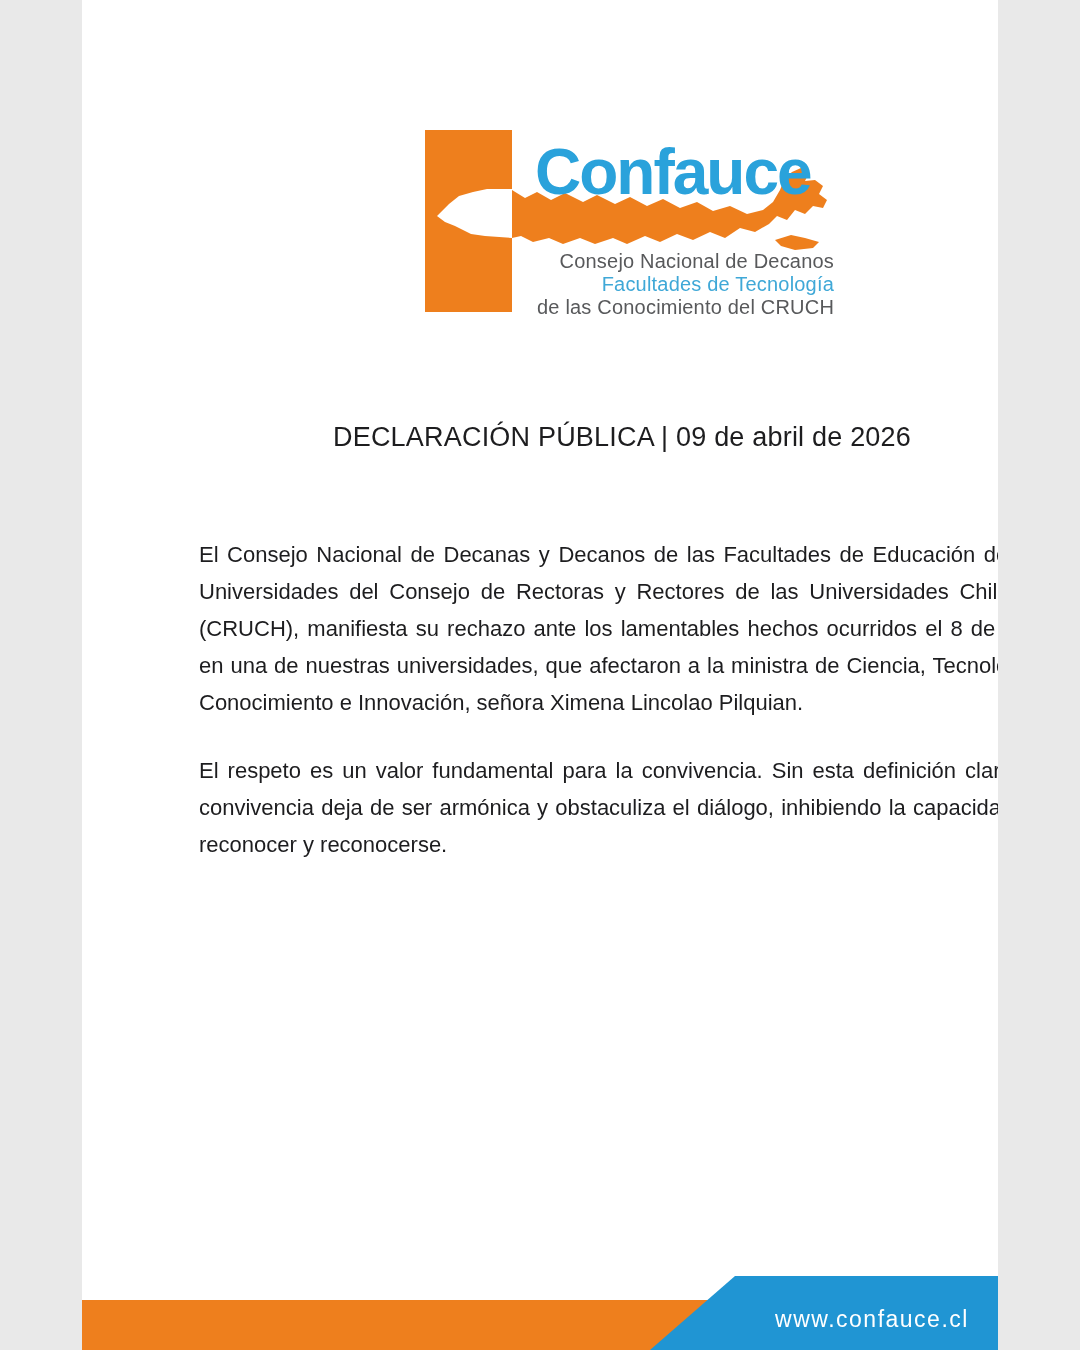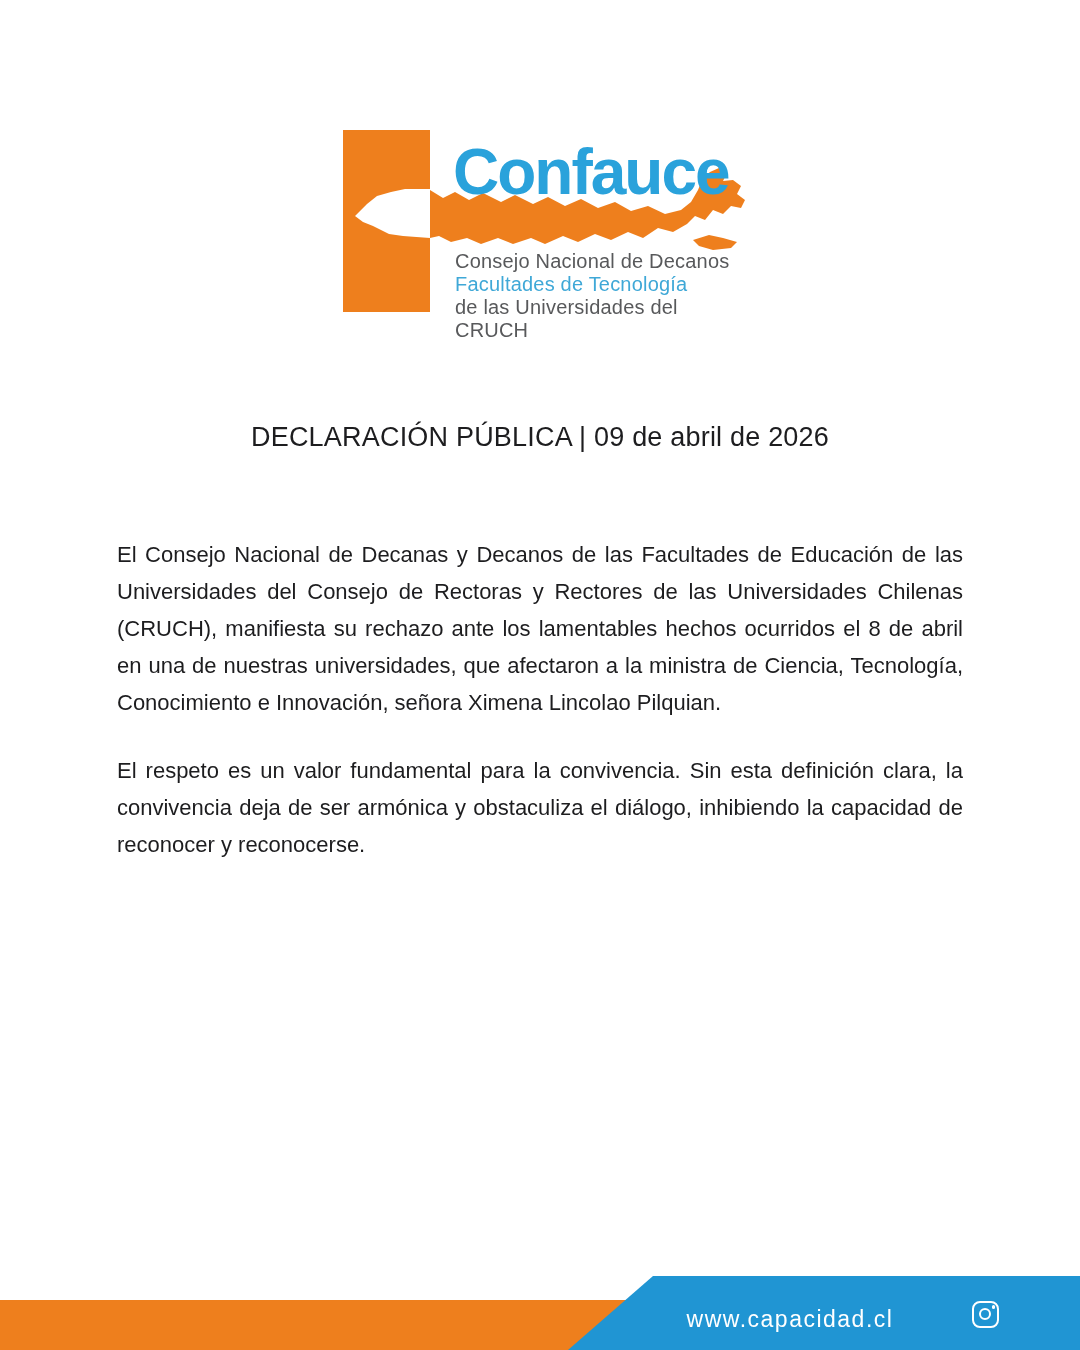--- a/index.html
+++ b/index.html
@@ -1,33 +1,34 @@
 <!DOCTYPE html>
 <html><head>
 <meta charset="utf-8">
 <style>
   html,body{margin:0;padding:0;background:#e9e9e9;}
   .page{
     position:relative;
-    width:1080px;height:1350px;
+    width:880px;height:1350px;
     margin:0 auto;
     background:#ffffff;
     overflow:hidden;
     font-family:"Liberation Sans", sans-serif;
+    padding-left:36px;
   }
 
   
   .logo{position:absolute;left:343px;top:128px;width:410px;height:200px;}
   .logo svg{position:absolute;left:0;top:0;width:410px;height:200px;}
   .wordmark{
     position:absolute;left:110px;top:12px;
     font-size:64px;font-weight:700;line-height:1;
     letter-spacing:-2px;color:var(--blue-logo);
   }
-  .logo-sub{position:absolute;left:112px;top:122px;}
+  .logo-sub{position:absolute;left:112px;top:122px;text-align:right;}
   .logo-sub .sub{font-size:20px;line-height:23px;letter-spacing:0.2px;}
   .sub.gray{color:var(--gray);}
   .sub.lblue{color:var(--light-blue);}
 
   
   .title{
     position:absolute;left:0;top:422px;width:1080px;margin:0;
     text-align:center;
     font-size:27px;font-weight:400;color:var(--text);
     letter-spacing:0.2px;
@@ -89,30 +90,30 @@
       <path class="fill-orange" d="M87,62 L100,70 L112,64 L126,72 L140,65 L158,74 L172,67 L190,76 L205,69 L222,78 L238,71 L255,80 L272,74 L288,83 L305,78 L322,86 L338,82
                L348,74 L355,62 L360,50 L367,44 L376,40 L384,45 L380,53 L390,52 L398,58 L394,66 L402,72 L398,80 L388,78 L380,86 L370,82 L362,92 L352,88
                L344,96 L330,104 L315,100 L300,110 L285,104 L268,112 L252,106 L235,114 L220,108 L202,116 L188,110 L170,116 L155,110 L138,116 L124,110 L108,114 L96,108 L87,110 Z"></path>
       <path class="fill-orange" d="M350,112 L366,107 L380,110 L394,114 L388,120 L370,122 L356,118 Z"></path>
       <path class="fill-white" d="M12,88 L24,76 L34,68 L48,64 L62,61 L87,61 L87,110 L60,108 L46,106 L30,98 L20,94 Z"></path>
     </svg>
     <div class="wordmark">Confauce</div>
     <div class="logo-sub">
       <div class="sub gray">Consejo Nacional de Decanos</div>
       <div class="sub lblue">Facultades de Tecnología</div>
-      <div class="sub gray">de las Universidades del CRUCH</div>
+      <div class="sub gray">de las Conocimiento del CRUCH</div>
     </div>
   </div>
 
   <h1 class="title">DECLARACIÓN PÚBLICA | 09 de abril de 2026</h1>
 
   <main class="body-text">
     <p>El Consejo Nacional de Decanas y Decanos de las Facultades de Educación de las Universidades del Consejo de Rectoras y Rectores de las Universidades Chilenas (CRUCH), manifiesta su rechazo ante los lamentables hechos ocurridos el 8 de abril en una de nuestras universidades, que afectaron a la ministra de Ciencia, Tecnología, Conocimiento e Innovación, señora Ximena Lincolao Pilquian.</p>
     <p>El respeto es un valor fundamental para la convivencia. Sin esta definición clara, la convivencia deja de ser armónica y obstaculiza el diálogo, inhibiendo la capacidad de reconocer y reconocerse.</p>
   </main>
 
   <div class="footer-orange"></div>
   <div class="footer-blue">
-    <span class="site">www.capacidad.cl</span>
+    <span class="site">www.confauce.cl</span>
     <span class="ig"></span>
   </div>
 
 </div>
 
 </body></html>

